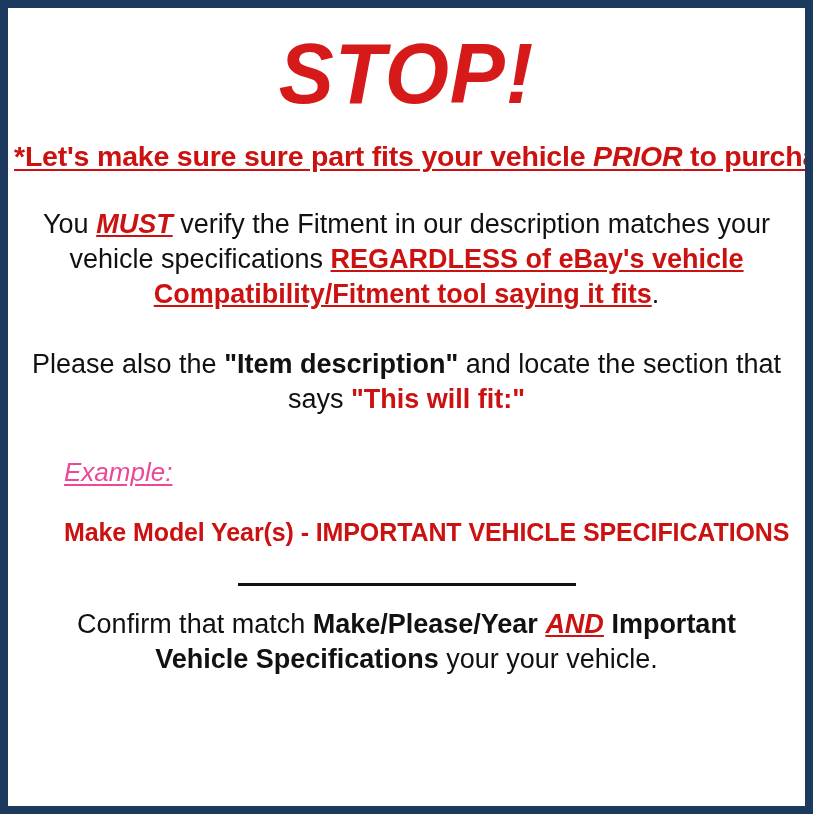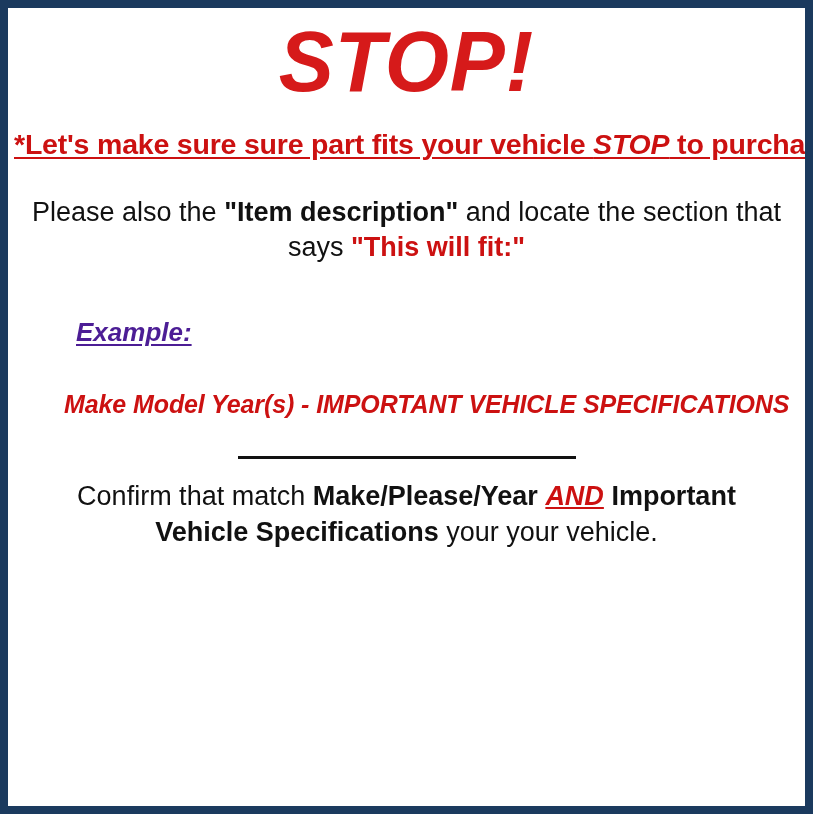--- a/index.html
+++ b/index.html
@@ -18,21 +18,21 @@
     background: #ffffff;
     border: 8px solid #1b3a5e;
     overflow: hidden;
   }
   .inner {
     position: relative;
     width: 100%;
     height: 100%;
     box-sizing: border-box;
     background: #ffffff;
-    padding: 0 6px;
+    padding: 12px 6px;
   }
 
   
   .stop-title {
     margin: 0;
     padding-top: 8px;
     text-align: center;
     color: #d61a1a;
     font-family: "Liberation Sans Narrow", "Liberation Sans", sans-serif;
     font-size: 86px;
@@ -91,47 +91,46 @@
   .blk-b { font-weight: bold; color: #111111; }
   .red-b { color: #cc1111; font-weight: bold; }
 
   
   .example-block {
     margin-top: 36px;
     padding-left: 46px;
     text-align: left;
   }
   .example-label {
-    margin: 16px;
-    color: #4c1d95;
+    margin: 4px;
+    color: #ec4899;
     font-family: "Liberation Sans", sans-serif;
     font-size: 26px;
     font-style: italic;
-    font-weight: bold;
+    font-weight: normal;
     text-decoration: underline;
     text-underline-offset: 3px;
     display: inline-block;
   }
   .example-fits {
     margin: 1px 0 0 0;
     color: #cc1111;
     font-family: "Liberation Sans Narrow", "Liberation Sans", sans-serif;
     font-size: 28px;
     font-weight: bold;
   }
   .example-spec {
     margin: 26px 0 0 0;
     padding-left: 4px;
     color: #cc1111;
     font-family: "Liberation Sans Narrow", "Liberation Sans", sans-serif;
     font-size: 25px;
     font-weight: bold;
     letter-spacing: -0.1px;
     white-space: nowrap;
-    font-style: italic;
   }
 
   
   .divider-wrap {
     margin-top: 28px;
     text-align: center;
   }
   .divider {
     display: inline-block;
     width: 338px;
@@ -141,22 +140,23 @@
   }
 </style>
 </head>
 <body>
 
 <div id="fitment-notice">
   <div class="inner">
 
     <h1 class="stop-title">STOP!</h1>
 
-    <p class="subtitle"><span>*Let's make sure sure part fits your vehicle </span><span class="ital">STOP</span><span> to purchasing*</span></p>
+    <p class="subtitle"><span>*Let's make sure sure part fits your vehicle </span><span class="ital">PRIOR</span><span> to purchasing*</span></p>
 
+    <p class="para p-must"><span>You </span><span class="red-bi-u">MUST</span><span> verify the Fitment in our description matches your vehicle specifications </span><span class="red-b-u">REGARDLESS of eBay's vehicle Compatibility/Fitment tool saying it fits</span><span>.</span></p>
 
     <p class="para p-describe"><span>Please also the </span><span class="blk-b">"Item description"</span><span> and locate the section that says </span><span class="red-b">"This will fit:"</span></p>
 
     <div class="example-block">
       <div>
         <span class="example-label">Example:</span>
       </div>
       <p class="example-spec">Make Model Year(s) - IMPORTANT VEHICLE SPECIFICATIONS</p>
     </div>
 

